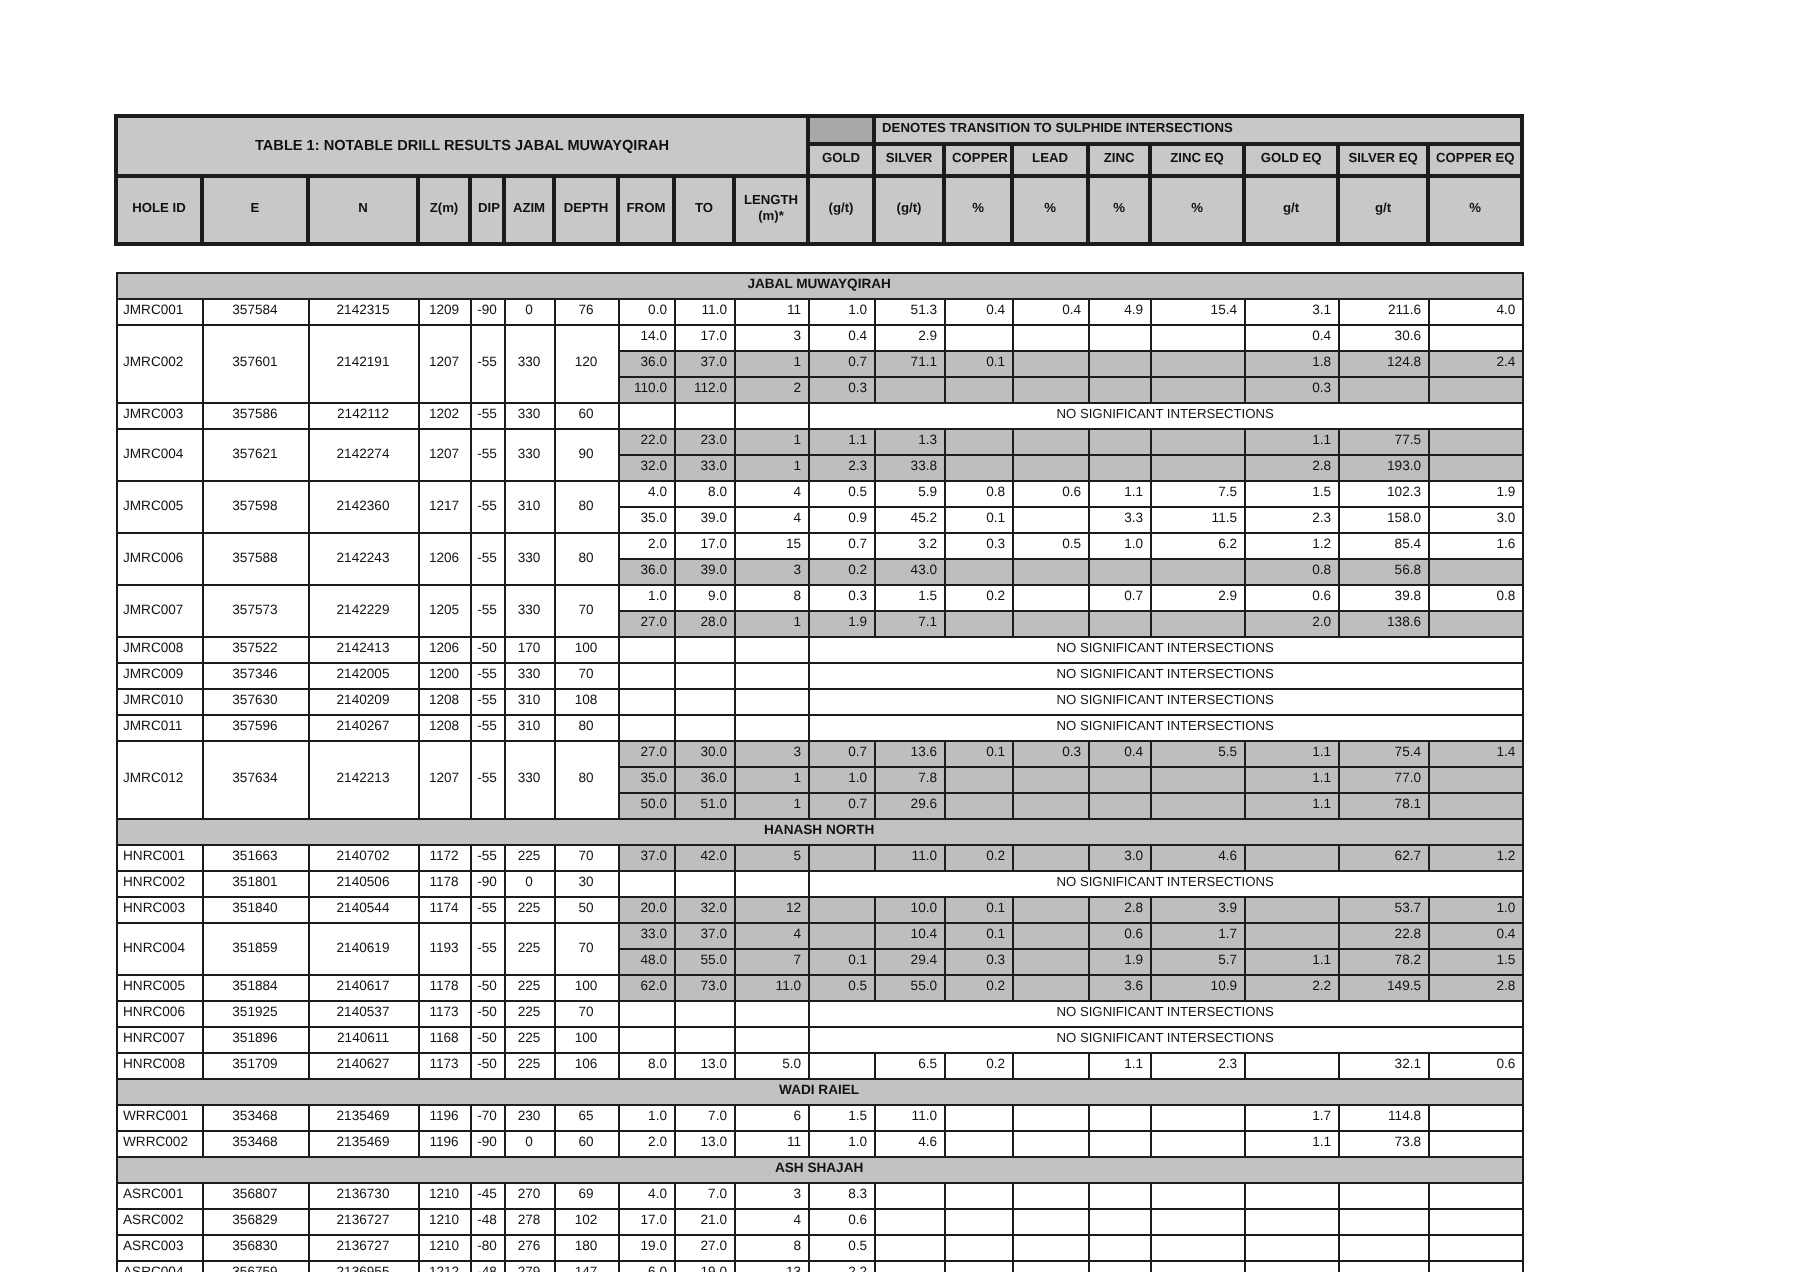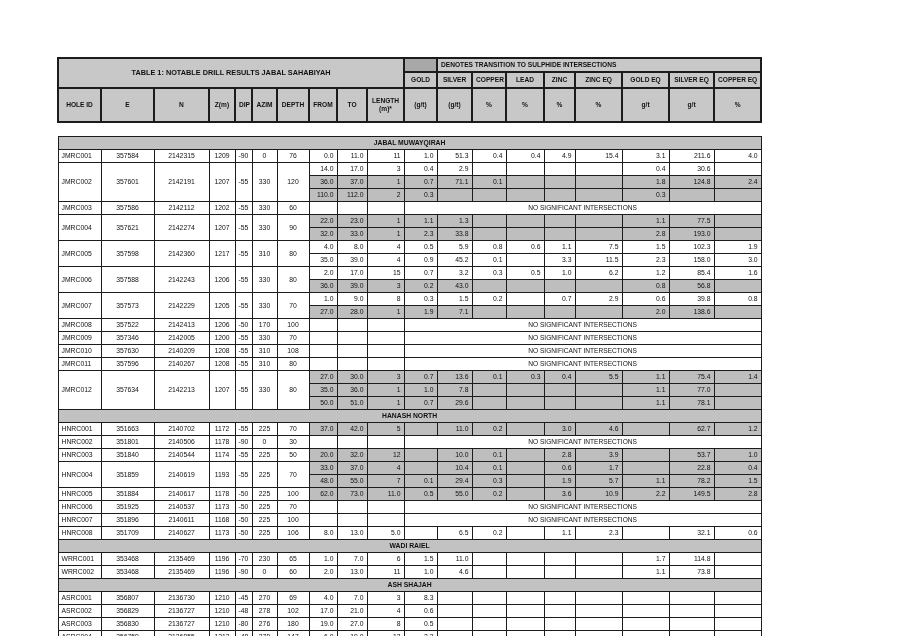--- a/index.html
+++ b/index.html
@@ -46,21 +46,21 @@
       <col style="width:34px">
         <col style="width:38px">
         <col style="width:31px">
         <col style="width:47px">
       <col style="width:47px">
         <col style="width:45px">
         <col style="width:47px">
     </colgroup>
     <thead>
       <tr>
-        <td class="title-cell" colspan="10" rowspan="2">TABLE 1: NOTABLE DRILL RESULTS JABAL SAHABIYAH</td>
+        <td class="title-cell" colspan="10" rowspan="2">TABLE 1: NOTABLE DRILL RESULTS JABAL MUWAYQIRAH</td>
         <td class="swatch-cell"></td>
         <td class="legend-cell" colspan="8">DENOTES TRANSITION TO SULPHIDE INTERSECTIONS</td>
       </tr>
       <tr>
         <td class="metal-cell">GOLD</td>
         <td class="metal-cell">SILVER</td>
         <td class="metal-cell">COPPER</td>
         <td class="metal-cell">LEAD</td>
         <td class="metal-cell">ZINC</td>
         <td class="metal-cell">ZINC EQ</td>

